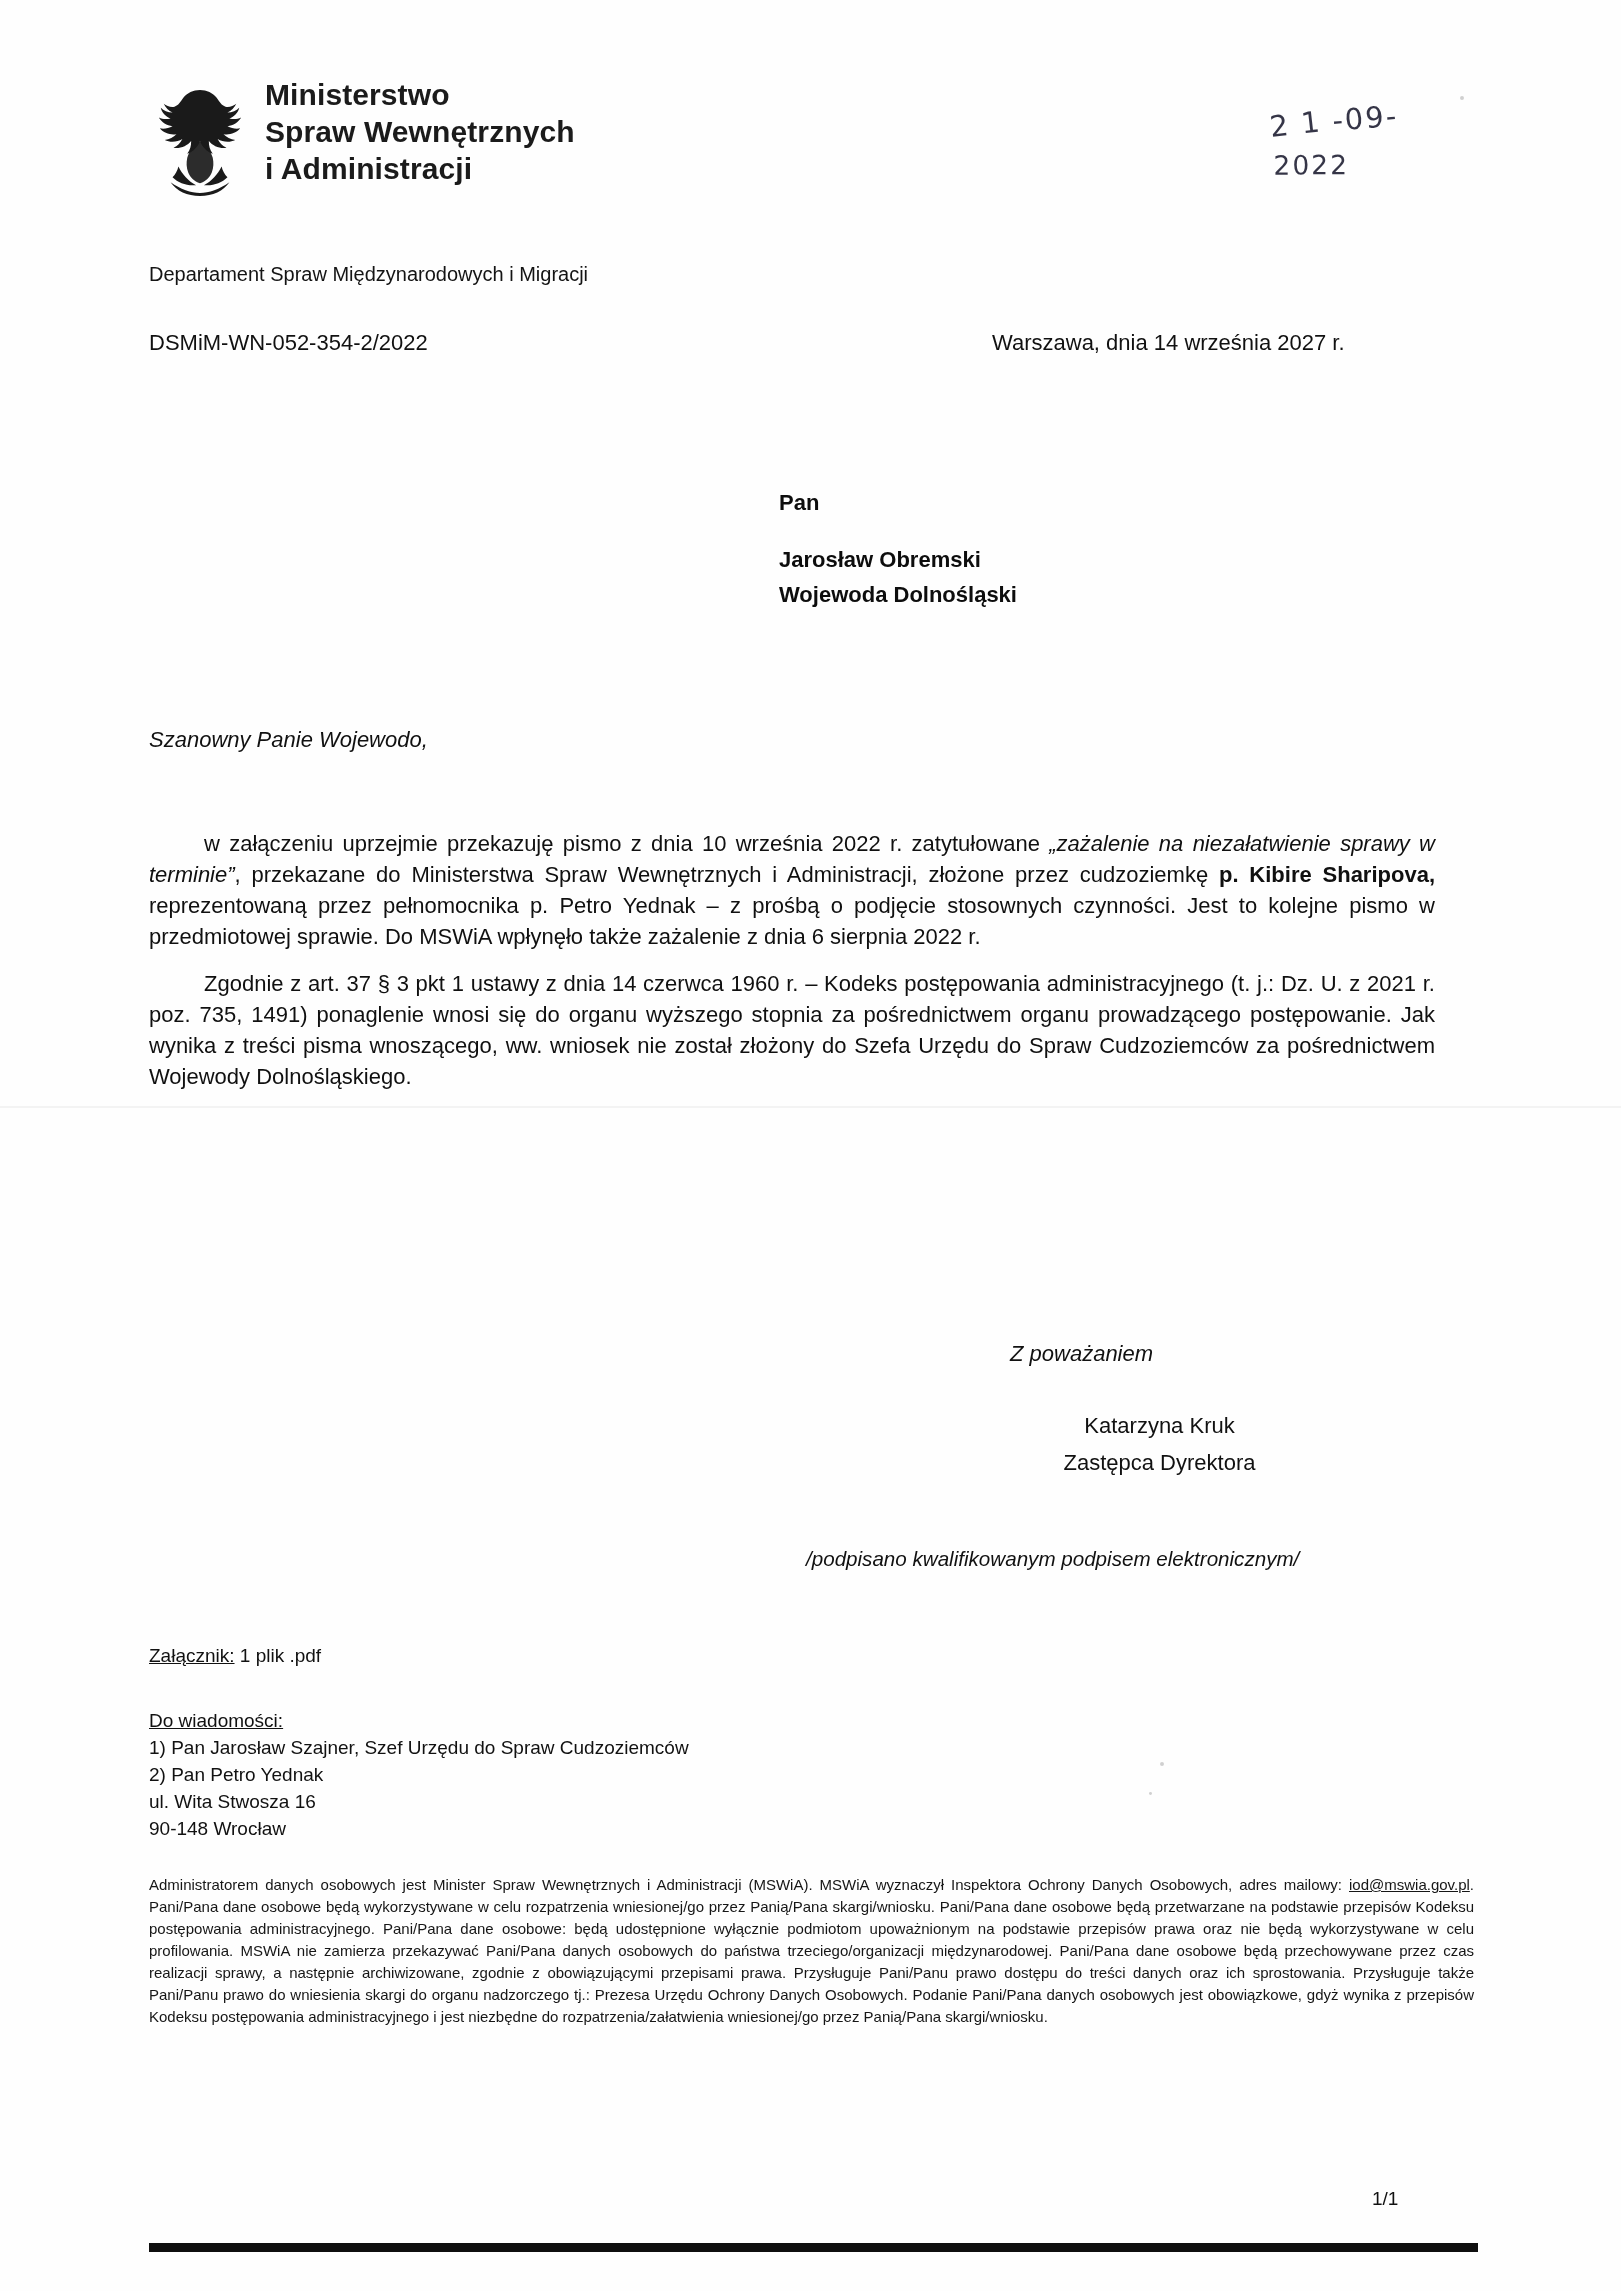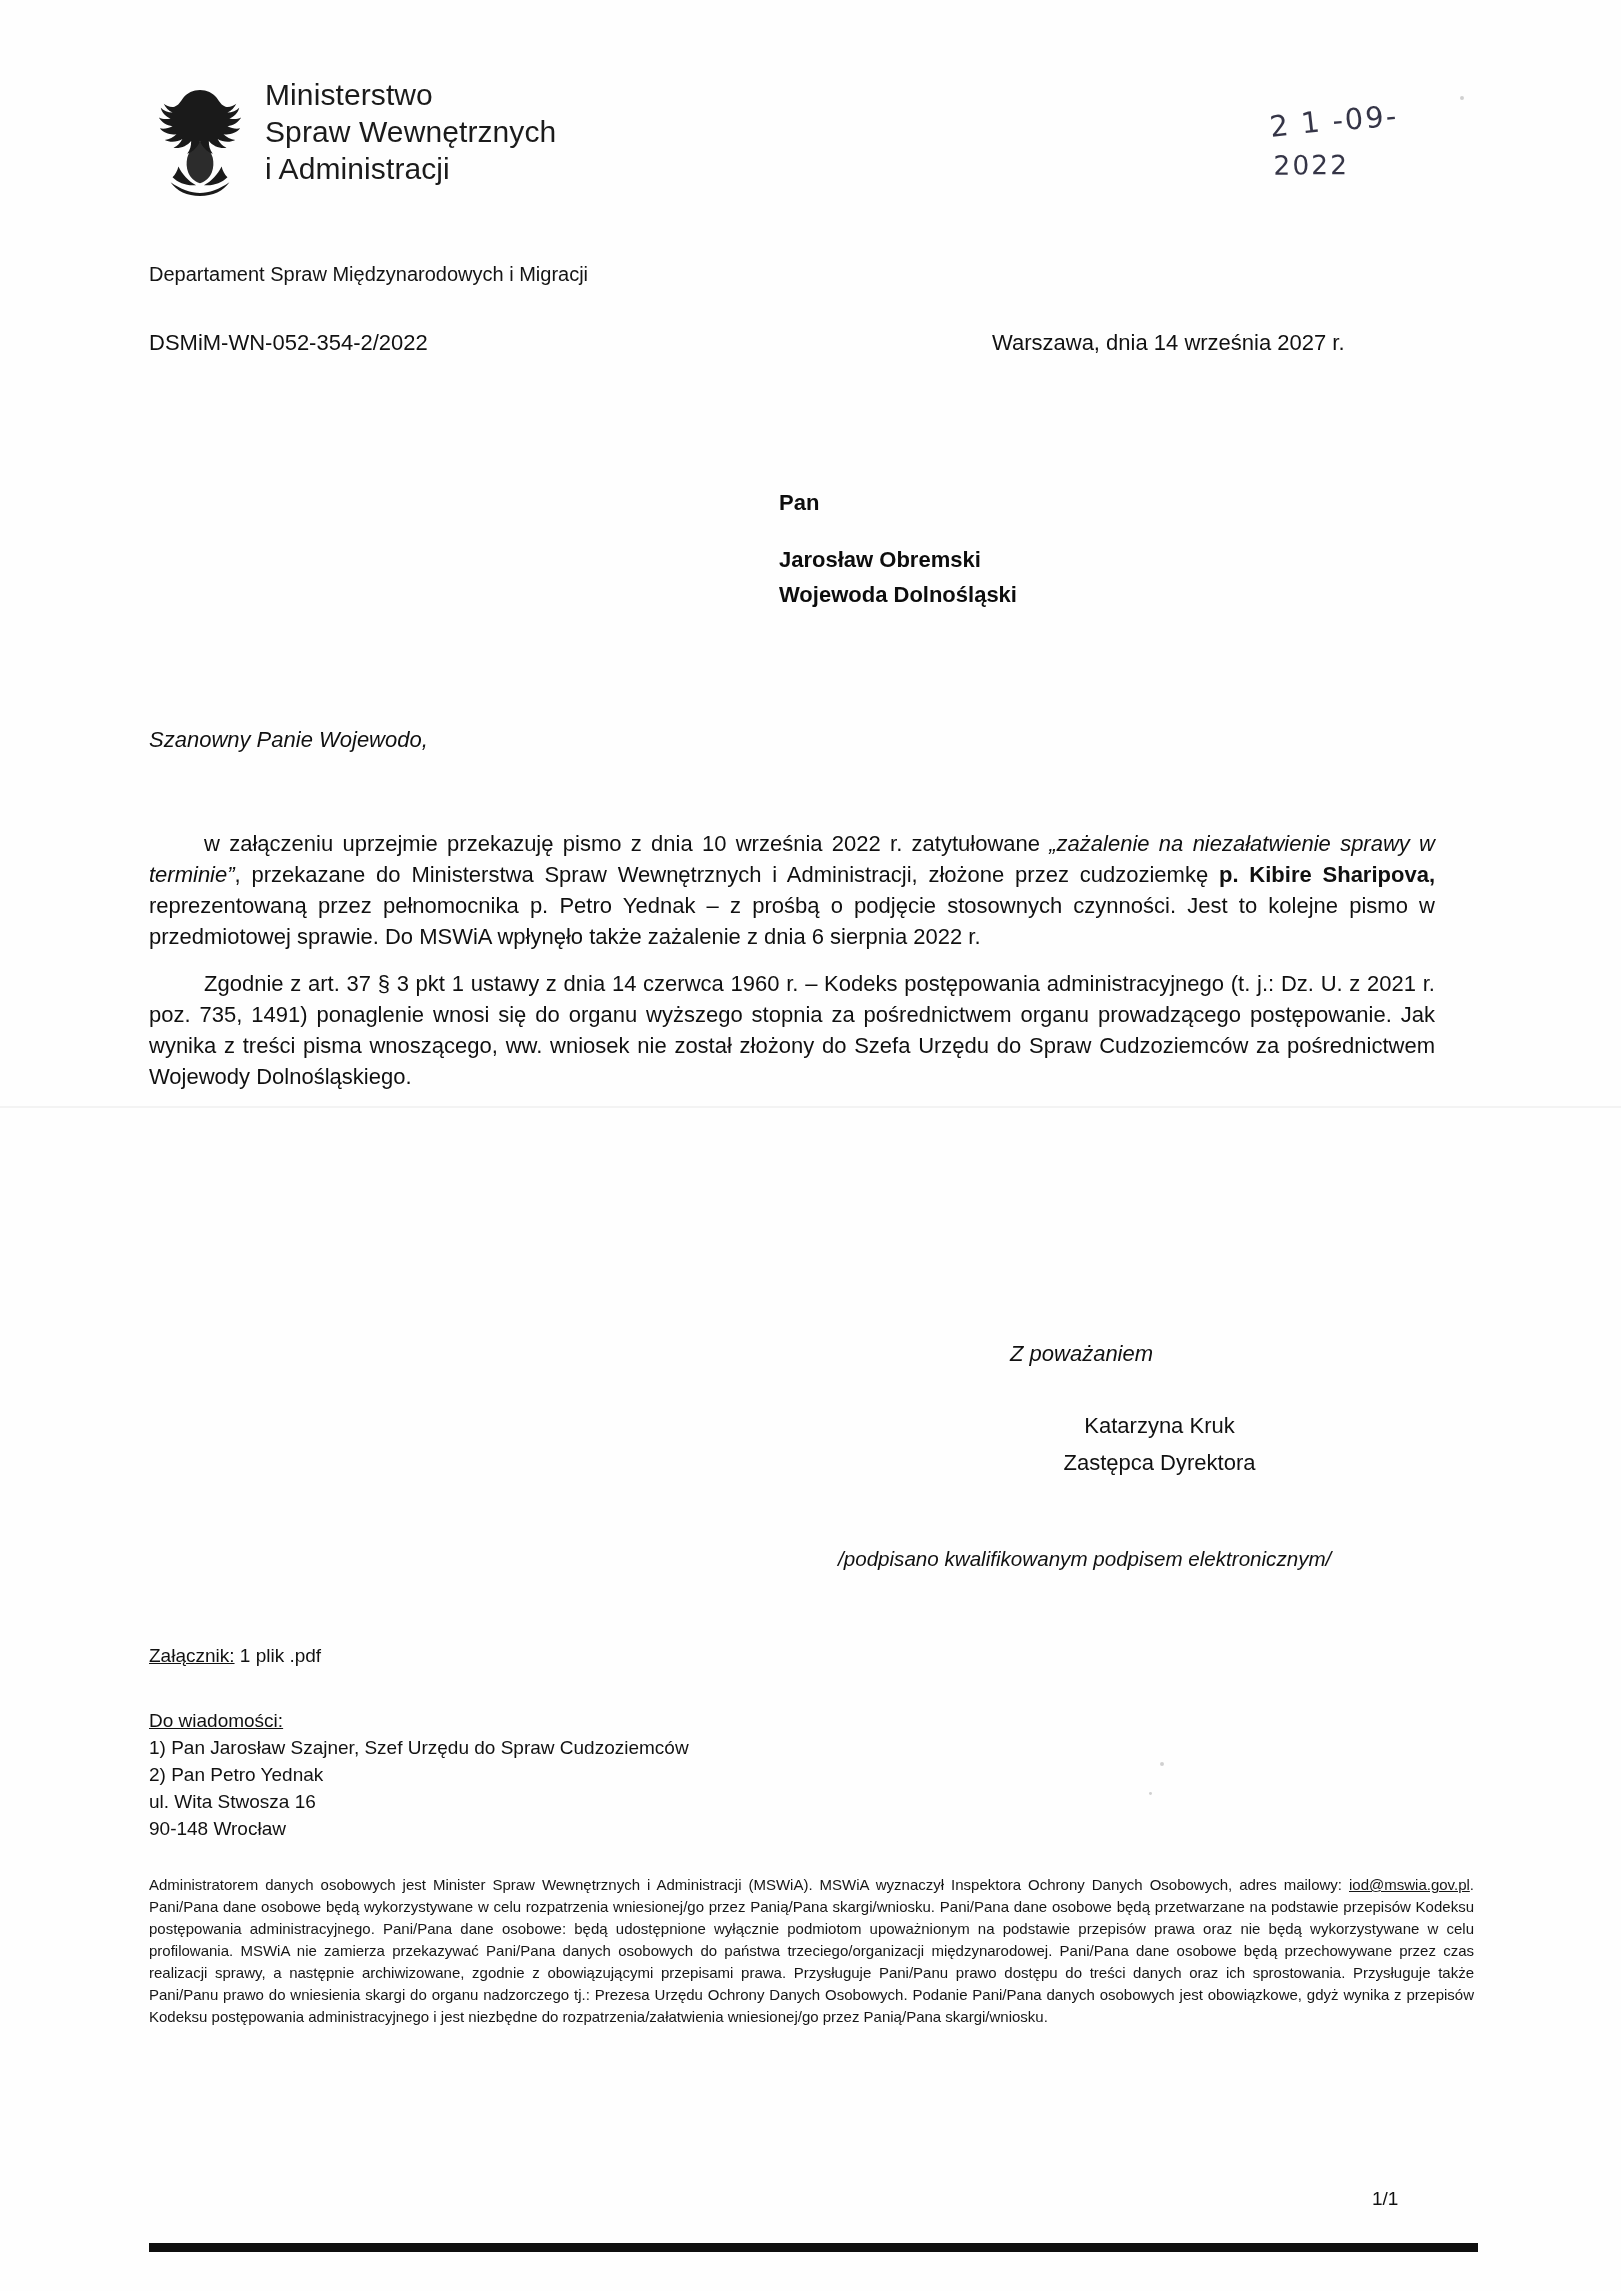--- a/index.html
+++ b/index.html
@@ -40,20 +40,21 @@
   }
   .ministry-name {
     position: absolute;
     left: 116px;
     top: 0px;
     font-size: 30px;
     line-height: 37px;
     color: #1b1b1b;
     letter-spacing: 0.1px;
     white-space: pre-line;
+    font-weight: bold;
   }
   .date-stamp {
     position: absolute;
     left: 1122px;
     top: 21.6px;
     font-size: 29px;
     color: #1a1a2e;
     font-family: "DejaVu Sans", sans-serif;
     transform: rotate(-6.5deg);
     letter-spacing: 2px;
@@ -140,21 +141,21 @@
     left: 998px;
     top: 1407px;
     font-size: 22px;
     line-height: 37px;
     text-align: center;
     width: 323px;
     color: #111;
   }
   .e-sign {
     position: absolute;
-    left: 838px;
+    left: 806px;
     top: 1547px;
     font-size: 20.6px;
     font-style: italic;
     color: #111;
   }
 
   
   .attach {
     position: absolute;
     left: 149px;

